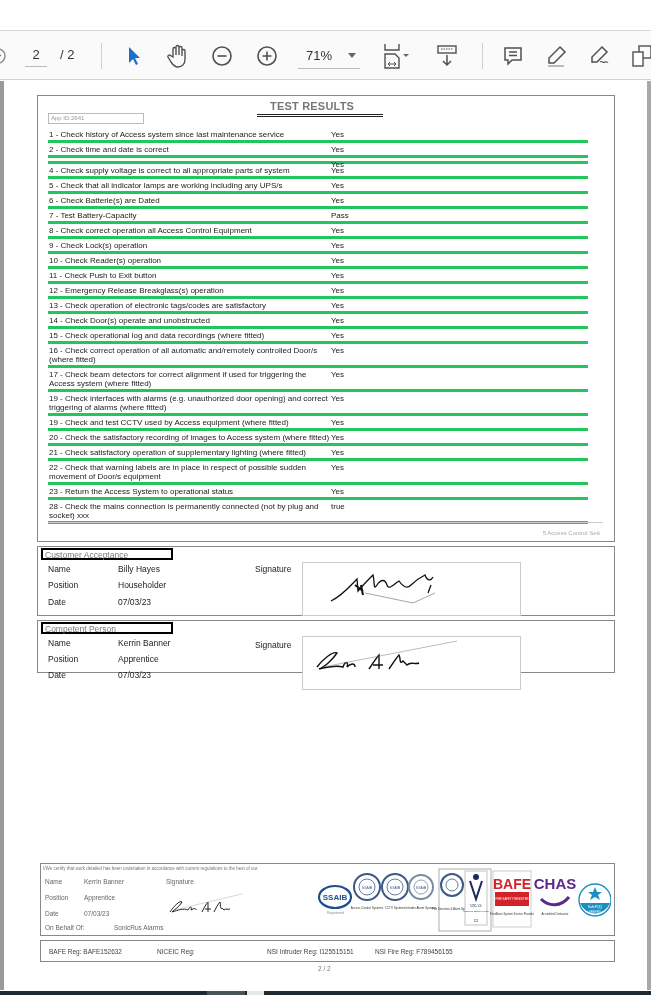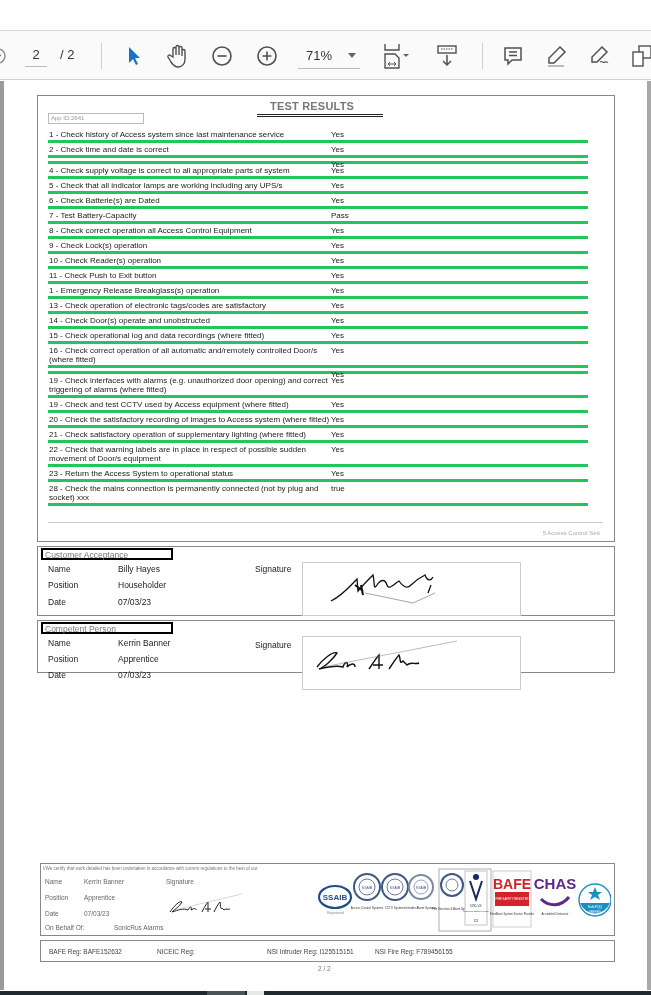--- a/index.html
+++ b/index.html
@@ -142,26 +142,26 @@
       <div class="row"><span class="q">2 - Check time and date is correct</span><span class="a">Yes</span></div>
       <div class="row"><span class="a">Yes</span></div>
       <div class="row"><span class="q">4 - Check supply voltage is correct to all appropriate parts of system</span><span class="a">Yes</span></div>
       <div class="row"><span class="q">5 - Check that all indicator lamps are working including any UPS/s</span><span class="a">Yes</span></div>
       <div class="row"><span class="q">6 - Check Batterie(s) are Dated</span><span class="a">Yes</span></div>
       <div class="row"><span class="q">7 - Test Battery-Capacity</span><span class="a">Pass</span></div>
       <div class="row"><span class="q">8 - Check correct operation all Access Control Equipment</span><span class="a">Yes</span></div>
       <div class="row"><span class="q">9 - Check Lock(s) operation</span><span class="a">Yes</span></div>
       <div class="row"><span class="q">10 - Check Reader(s) operation</span><span class="a">Yes</span></div>
       <div class="row"><span class="q">11 - Check Push to Exit button</span><span class="a">Yes</span></div>
-      <div class="row"><span class="q">1 - Emergency Release Breakglass(s) operation</span><span class="a">Yes</span></div>
+      <div class="row"><span class="q">12 - Emergency Release Breakglass(s) operation</span><span class="a">Yes</span></div>
       <div class="row"><span class="q">13 - Check operation of electronic tags/codes are satisfactory</span><span class="a">Yes</span></div>
       <div class="row"><span class="q">14 - Check Door(s) operate and unobstructed</span><span class="a">Yes</span></div>
       <div class="row"><span class="q">15 - Check operational log and data recordings (where fitted)</span><span class="a">Yes</span></div>
       <div class="row"><span class="q">16 - Check correct operation of all automatic and/remotely controlled Door/s (where fitted)</span><span class="a">Yes</span></div>
-      <div class="row"><span class="a">Yes</span></div>
+      <div class="row"><span class="q">17 - Check beam detectors for correct alignment if used for triggering the Access system (where fitted)</span><span class="a">Yes</span></div>
       <div class="row"><span class="q">19 - Check interfaces with alarms (e.g. unauthorized door opening) and correct triggering of alarms (where fitted)</span><span class="a">Yes</span></div>
       <div class="row"><span class="q">19 - Check and test CCTV used by Access equipment (where fitted)</span><span class="a">Yes</span></div>
       <div class="row"><span class="q">20 - Check the satisfactory recording of images to Access system (where fitted)</span><span class="a">Yes</span></div>
       <div class="row"><span class="q">21 - Check satisfactory operation of supplementary lighting (where fitted)</span><span class="a">Yes</span></div>
       <div class="row"><span class="q">22 - Check that warning labels are in place in respect of possible sudden movement of Door/s equipment</span><span class="a">Yes</span></div>
       <div class="row"><span class="q">23 - Return the Access System to operational status</span><span class="a">Yes</span></div>
       <div class="row"><span class="q">28 - Check the  mains connection is permanently connected (not by plug and socket) xxx</span><span class="a">true</span></div>
     </div>
   <div class="footer-line"></div>
   <div class="footer-tag">5 Access Control Sett</div>

